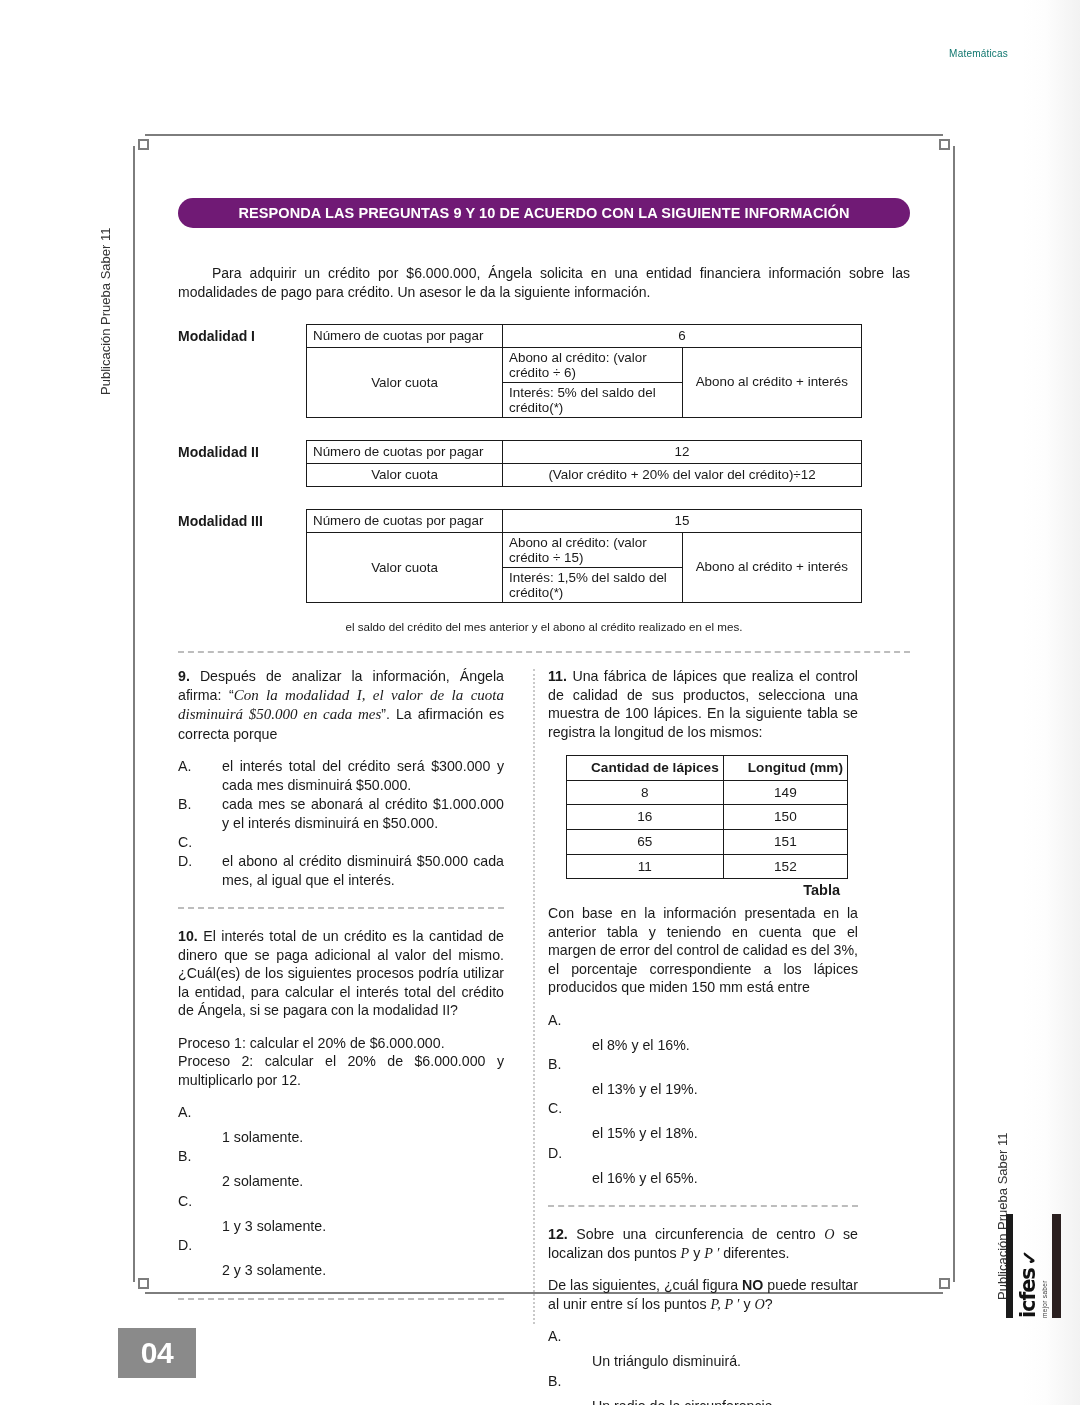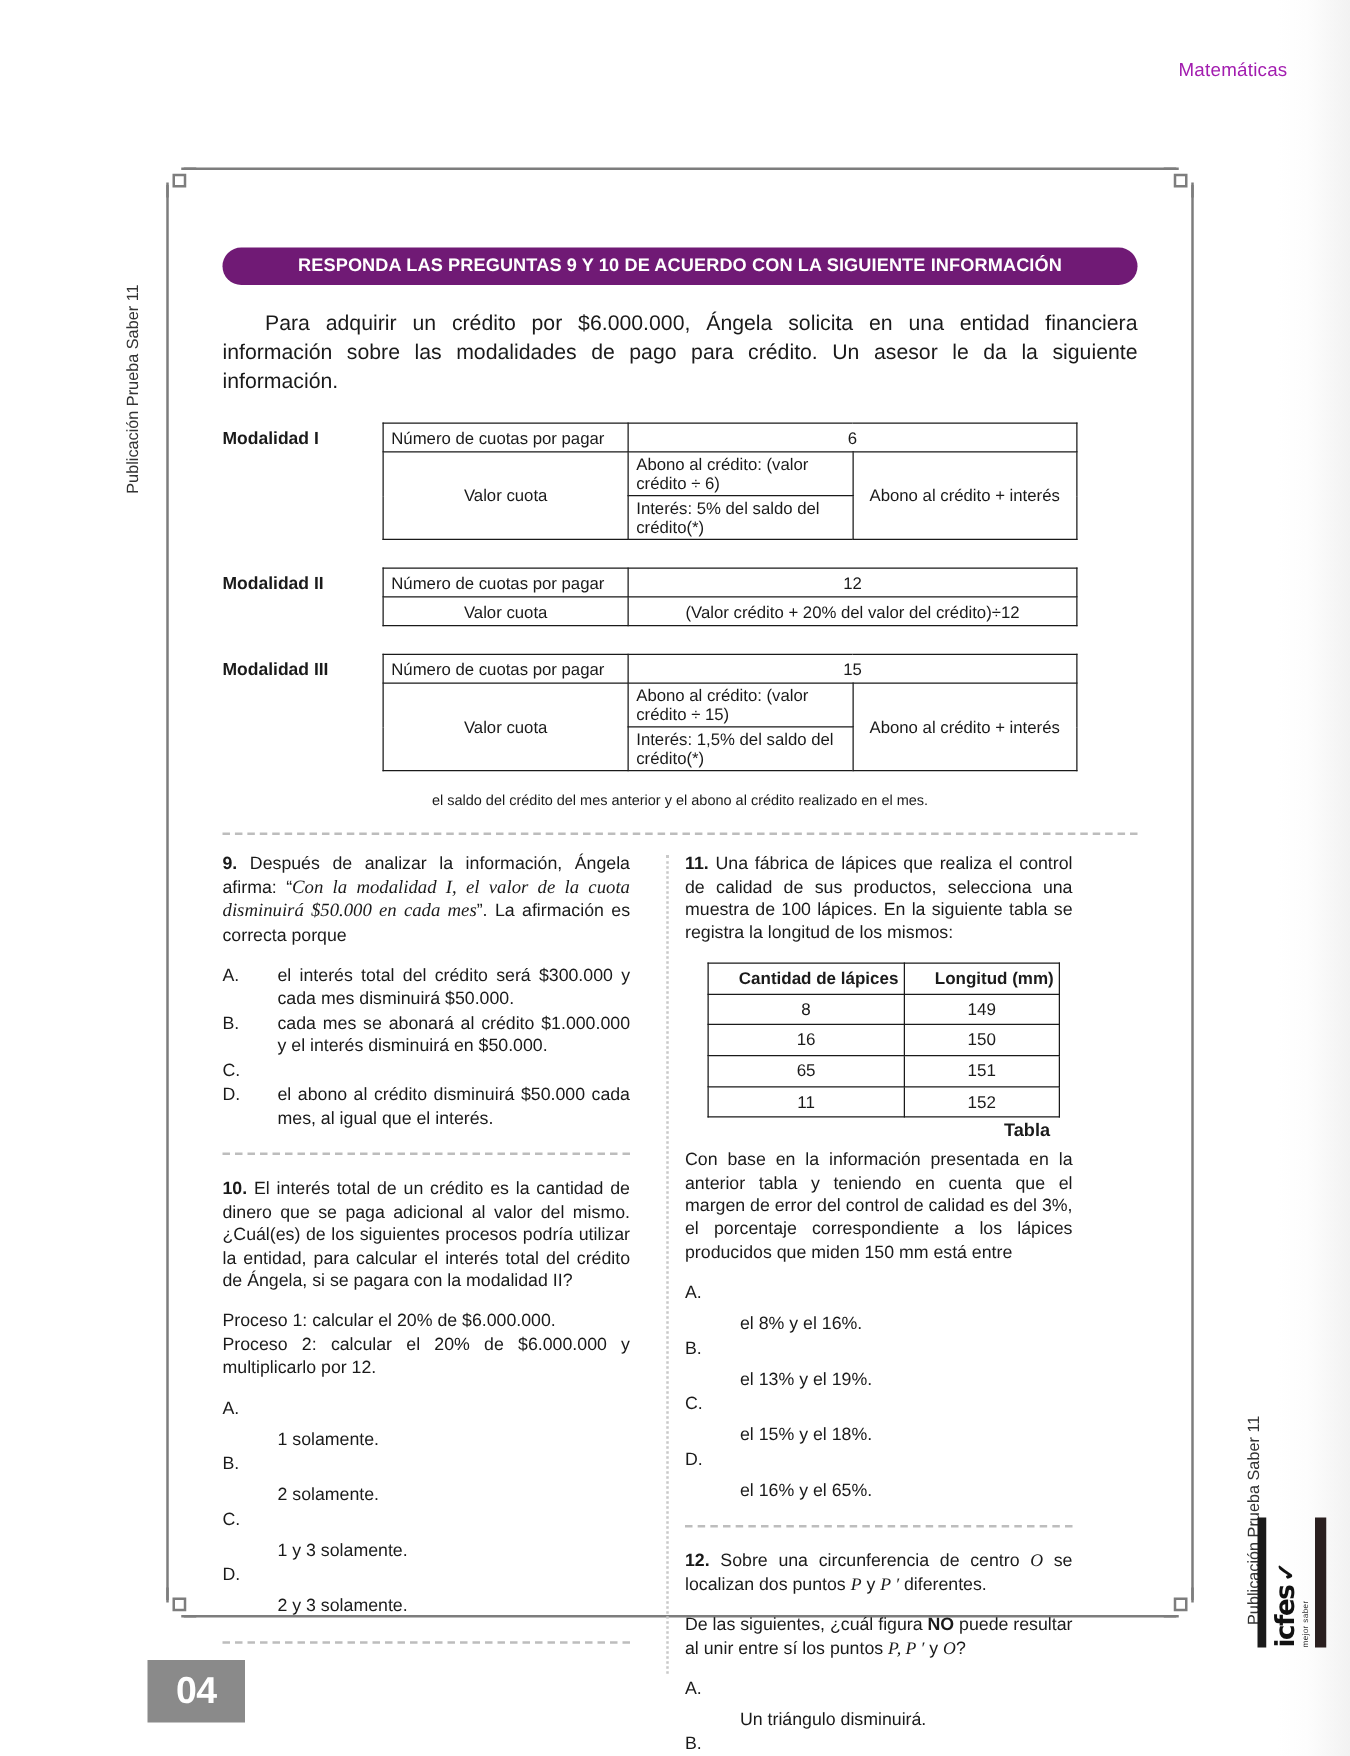--- a/index.html
+++ b/index.html
@@ -11,23 +11,23 @@
     font-family: "Liberation Sans", sans-serif;
     color: #1a1a1a;
     position: relative;
     overflow: hidden;
   }
 
   
   .page-header {
     position: absolute;
     top: 48px;
-    right: 50px;
-    font-size: 15px;
-    color: #a21caf;
+    right: 72px;
+    font-size: 10px;
+    color: #0f766e;
     letter-spacing: .2px;
   }
 
   
   .right-shade {
     position: absolute;
     top: 0; right: 0;
     width: 58px; height: 1405px;
     background: linear-gradient(to right, #ffffff 0%, #fdfdfd 40%, #f2f2f2 100%);
   }
@@ -140,22 +140,22 @@
     display: flex;
     align-items: center;
     justify-content: center;
     font-weight: bold;
     font-size: 14.5px;
     letter-spacing: .1px;
   }
 
   
   .intro {
-    margin-top: 20px;
-    font-size: 17px;
+    margin-top: 36px;
+    font-size: 14px;
     line-height: 1.34;
     text-align: justify;
     text-indent: 34px;
   }
 
   
   .mod-block { display: flex; align-items: flex-start; margin-top: 22px; }
   .mod-label {
     width: 128px;
     font-weight: bold;

